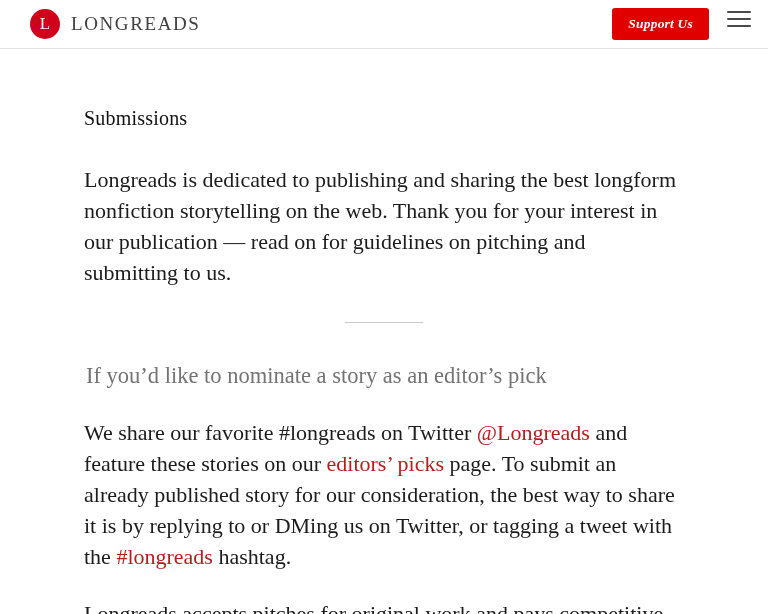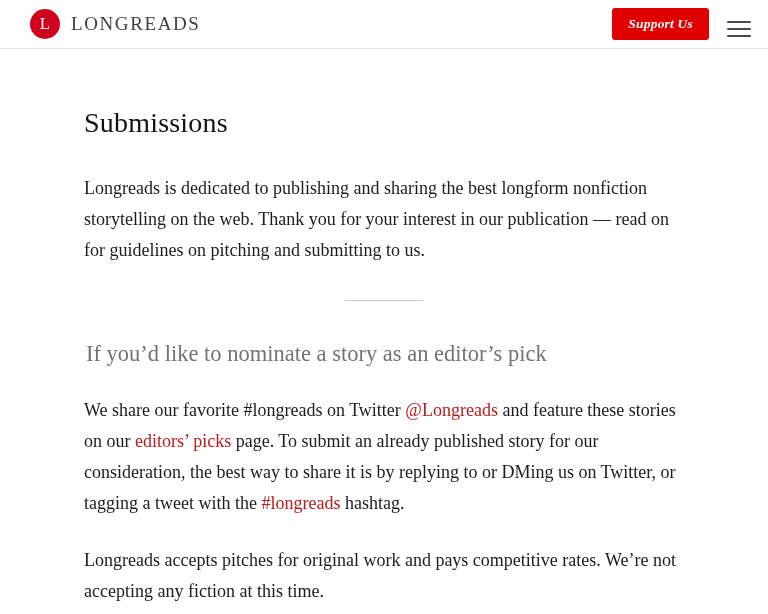--- a/index.html
+++ b/index.html
@@ -49,21 +49,21 @@
   }
   .brand-name {
     font-family: "Liberation Serif", serif;
     font-size: 19px;
     letter-spacing: 1.6px;
     color: #404040;
   }
   .header-right {
     margin-left: auto;
     display: flex;
-    align-items: flex-end;
+    align-items: flex-start;
     gap: 18px;
   }
   .support-btn {
     background: #e00000;
     color: #ffffff;
     border: none;
     border-radius: 3px;
     font-family: "Liberation Serif", serif;
     font-style: italic;
     font-weight: bold;
@@ -95,28 +95,28 @@
   
   .page {
     padding: 0 84px;
   }
   .article {
     max-width: 600px;
     padding-top: 58px;
   }
   h1.title {
     font-family: "Liberation Serif", serif;
-    font-size: 28px;
+    font-size: 20px;
     font-weight: normal;
     letter-spacing: .2px;
     margin: 0 0 34px 0;
     color: #111;
   }
   p.body-text {
-    font-size: 18px;
+    font-size: 22px;
     line-height: 31px;
     margin: 8px 0 26px 0;
     color: #1c1c1c;
   }
   .rule-wrap {
     display: flex;
     justify-content: center;
     margin: 22px 0 30px 0;
   }
   .rule {

